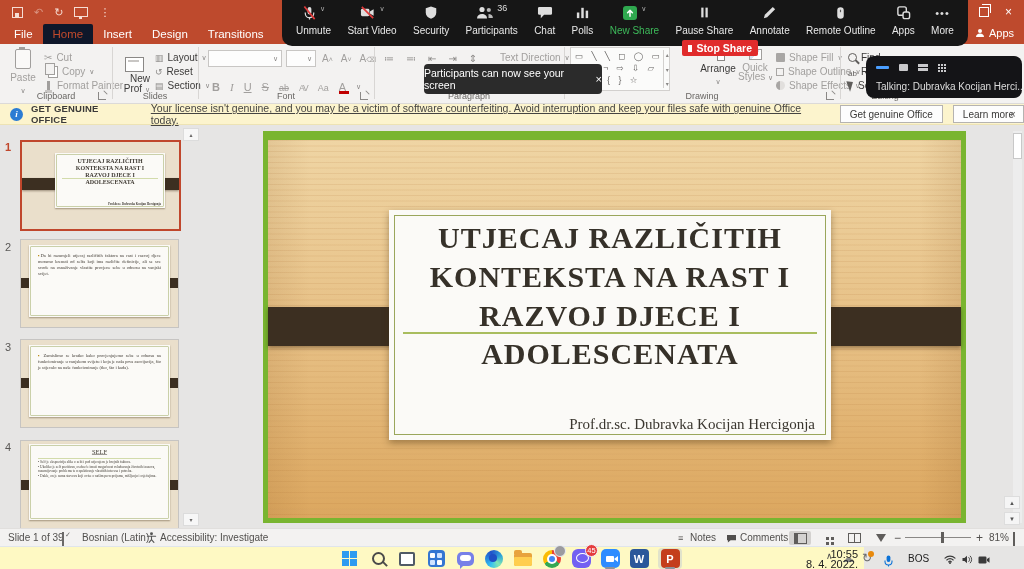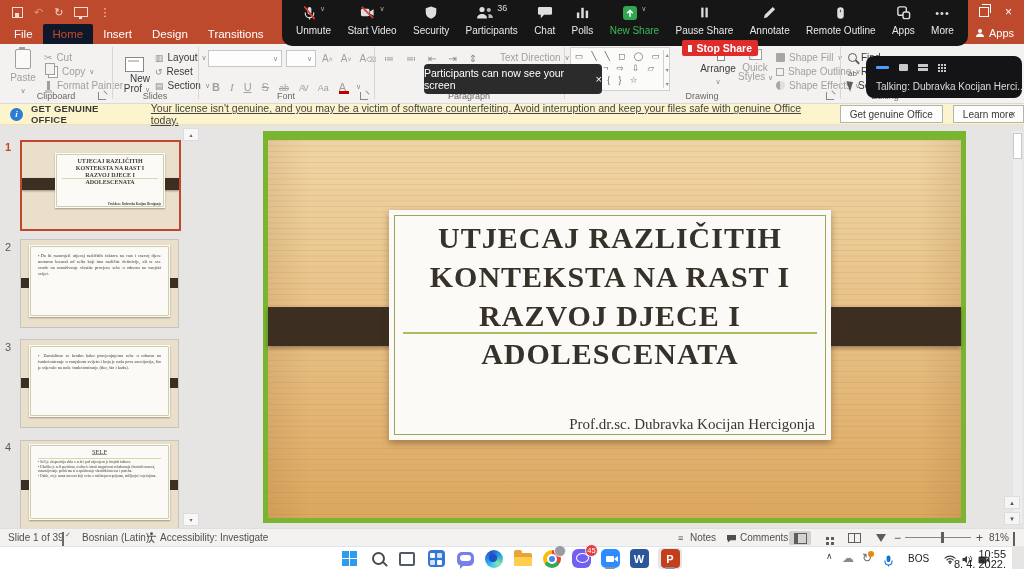--- a/index.html
+++ b/index.html
@@ -134,21 +134,21 @@
   .vbtn.sel{background:#D4D2D0}
   .vb1{width:11px;height:9px;border:1px solid #5F5D5B;background:linear-gradient(90deg,#5F5D5B 3px,transparent 3px)}
   .vb2{width:3px;height:3px;background:#5F5D5B;box-shadow:5px 0 #5F5D5B,0 5px #5F5D5B,5px 5px #5F5D5B}
   .vb3{width:11px;height:8px;border:1px solid #5F5D5B;background:linear-gradient(90deg,transparent 5px,#5F5D5B 5px,#5F5D5B 6px,transparent 6px)}
   .vb4{width:0;height:0;border-left:5px solid transparent;border-right:5px solid transparent;border-top:8px solid #5F5D5B}
   .sltrack{position:absolute;top:8px;width:66px;height:1px;background:#8A8886}
   .slthumb{position:absolute;top:-5px;left:36px;width:3px;height:11px;background:#605E5C}
   .ic-fit{width:9px;height:9px;border:1px solid #5F5D5B;position:relative}
   .ic-fit::after{content:"";position:absolute;inset:2px;background:#C8C6C4}
   
-  .taskbar{left:0;top:546px;width:1012px;height:23px;background:#ffffff;border-top:1px solid #E0E5EB;box-sizing:border-box}
+  .taskbar{left:0;top:546px;width:864px;height:23px;background:#fef9c3;border-top:1px solid #E0E5EB;box-sizing:border-box}
   .tbi{position:absolute;top:1px;width:24px;height:21px;border-radius:4px;display:flex;align-items:center;justify-content:center}
   .tbi.active{background:rgba(190,200,212,.45)}
   .tbi .under{position:absolute;bottom:0;left:7px;width:10px;height:2.5px;border-radius:2px;background:#8D939B}
   .ms4{width:7px;height:7px;background:#2D9BF0;box-shadow:8px 0 #2D9BF0,0 8px #2D9BF0,8px 8px #2D9BF0;margin:-8px 8px 0 0}
   .mag2{width:9px;height:9px;border:2px solid #4A4A4A;border-radius:50%;position:relative}
   .mag2::after{content:"";position:absolute;width:6px;height:2px;background:#4A4A4A;transform:rotate(45deg);right:-5px;bottom:-2px}
   .tview{width:12px;height:10px;border:2px solid #505A66;border-radius:2px;background:#fff;position:relative}
   .tview::before{content:"";position:absolute;left:3px;top:3px;width:12px;height:10px;background:#AEB9C6;border-radius:2px;z-index:-1}
   .widg{width:17px;height:17px;border-radius:4px;background:#3476D2;display:flex;align-items:center;justify-content:center}
   .widg i{width:5px;height:5px;background:#fff;border-radius:1px;box-shadow:7px 0 #CFE3FF,0 7px #CFE3FF,7px 7px #fff;margin:-7px 7px 0 0}

